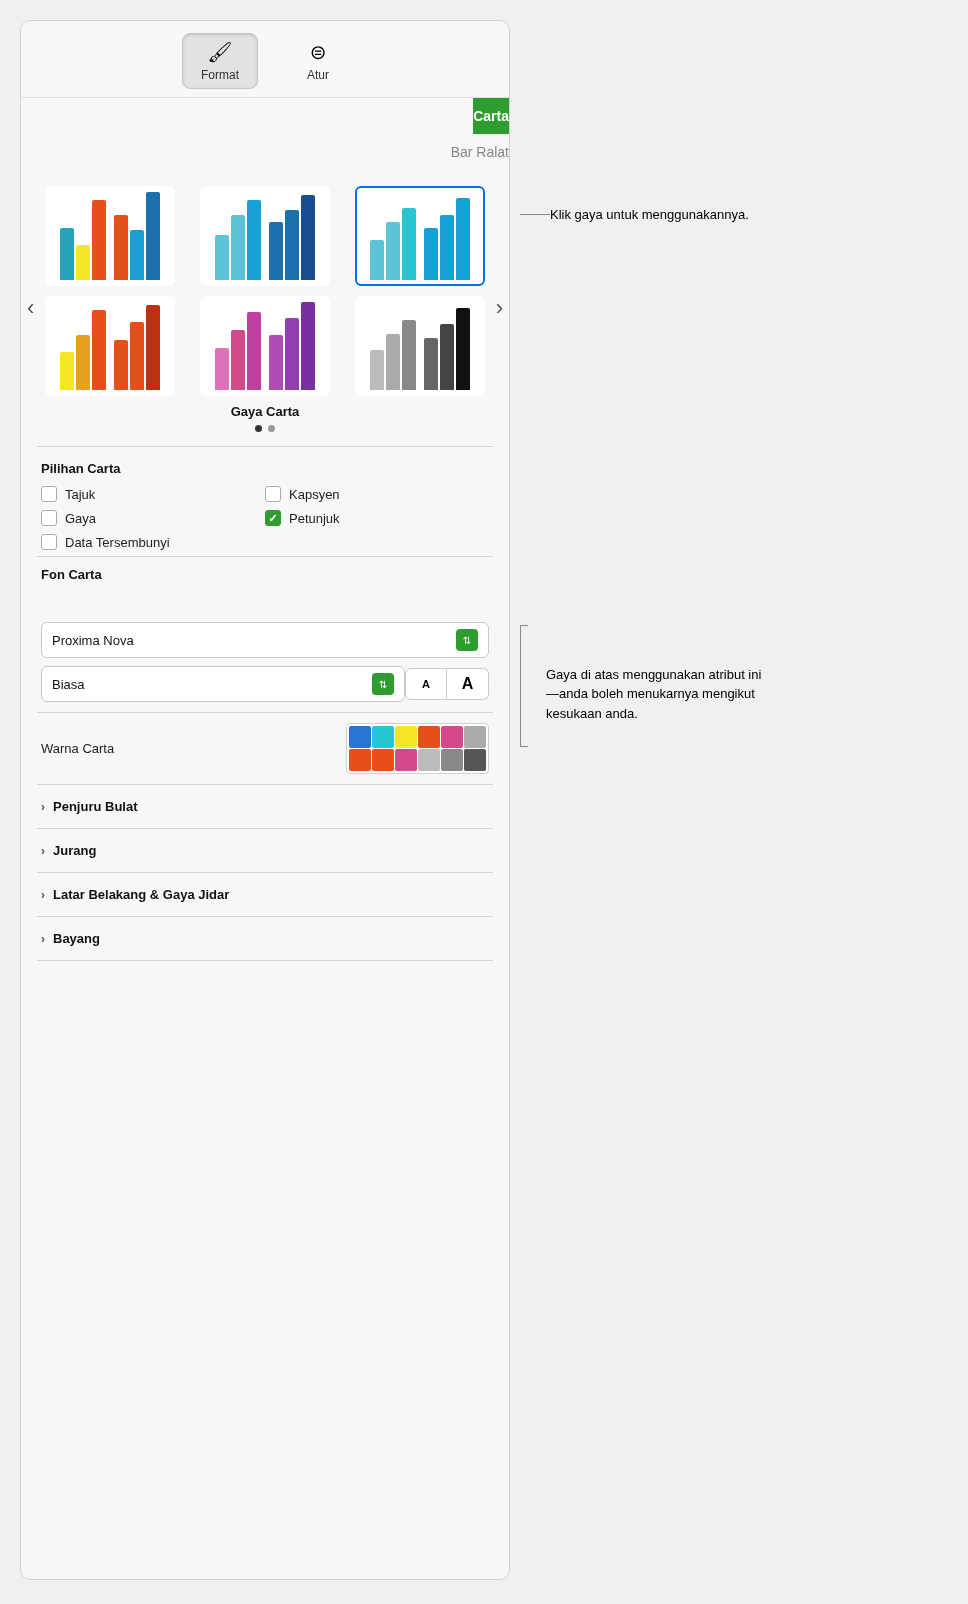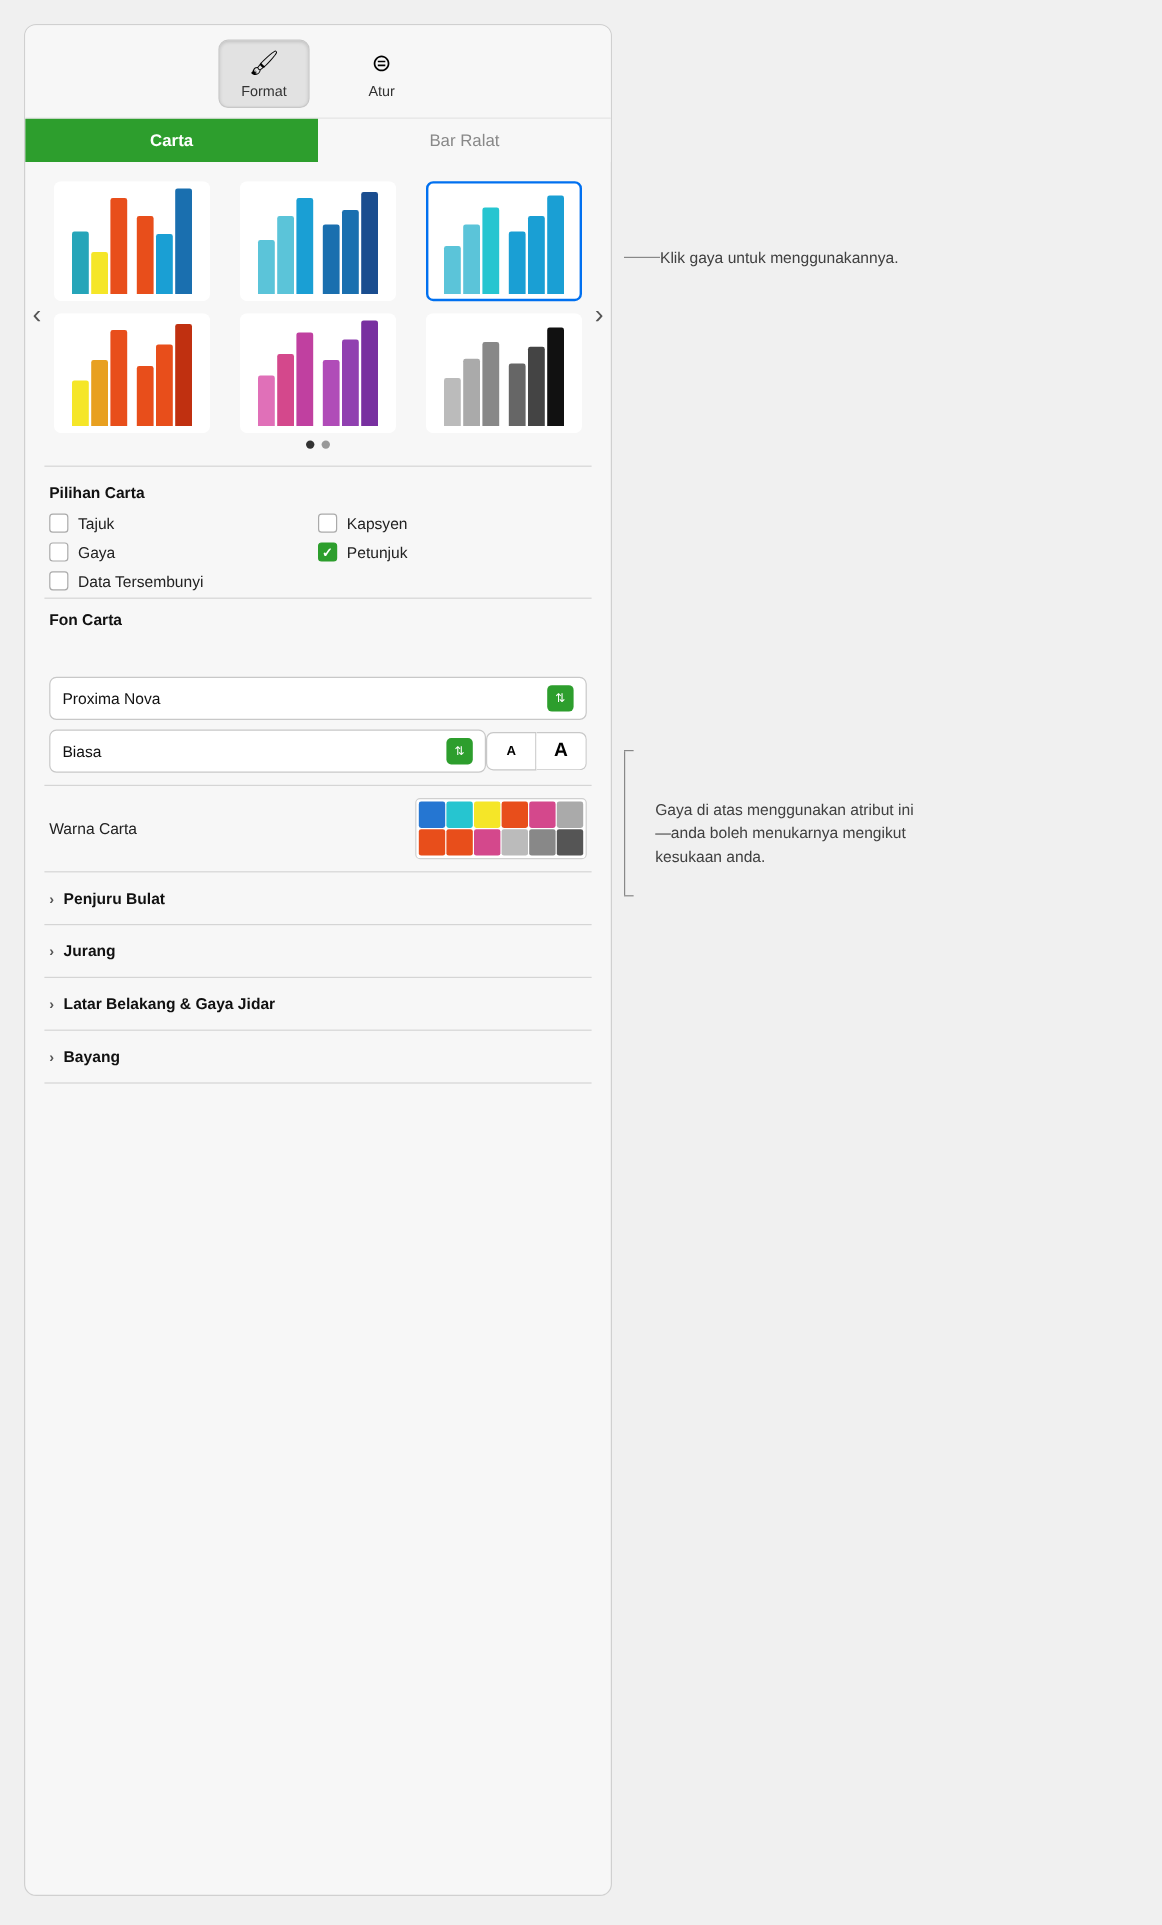--- a/index.html
+++ b/index.html
@@ -62,22 +62,23 @@
     .toolbar-btn-label {
       font-size: 12px;
       color: #333;
     }
     .toolbar-icon {
       font-size: 20px;
     }
     
     .tabs {
       display: flex;
-      flex-direction: row;
+      flex-direction: column;
       padding: 0;
+      align-items: flex-end;
     }
     .tab {
       flex: 1;
       text-align: center;
       padding: 10px 0;
       font-size: 14px;
       font-weight: 500;
       cursor: pointer;
     }
     .tab.active {
@@ -341,21 +342,21 @@
     
     .annotations-container {
       display: flex;
       flex-direction: column;
       margin-left: 10px;
       padding-top: 0;
       flex: 1;
     }
     .callout-text {
       font-size: 13px;
-      color: #404040;
+      color: #000000;
       line-height: 1.5;
       max-width: 220px;
     }
   </style>
 </head>
 <body>
 
 <div class="outer-container">
 
   <div class="panel">
@@ -434,20 +435,21 @@
             <div class="bar" style="width:14px;height:40px;background:#bbbbbb;"></div>
             <div class="bar" style="width:14px;height:56px;background:#aaaaaa;"></div>
             <div class="bar" style="width:14px;height:70px;background:#888888;"></div>
             <div class="bar" style="width:14px;height:52px;background:#666666;margin-left:6px;"></div>
             <div class="bar" style="width:14px;height:66px;background:#444444;"></div>
             <div class="bar" style="width:14px;height:82px;background:#111111;"></div>
           </div>
         </div>
       </div>
       <span class="nav-arrow right">›</span>
+      <div class="chart-style-label">Gaya Carta</div>
       <div class="pagination-dots">
         <div class="dot active"></div>
         <div class="dot"></div>
       </div>
     </div>
 
     <div class="divider"></div>
 
     <div class="section">
       <div class="section-title">Pilihan Carta</div>

